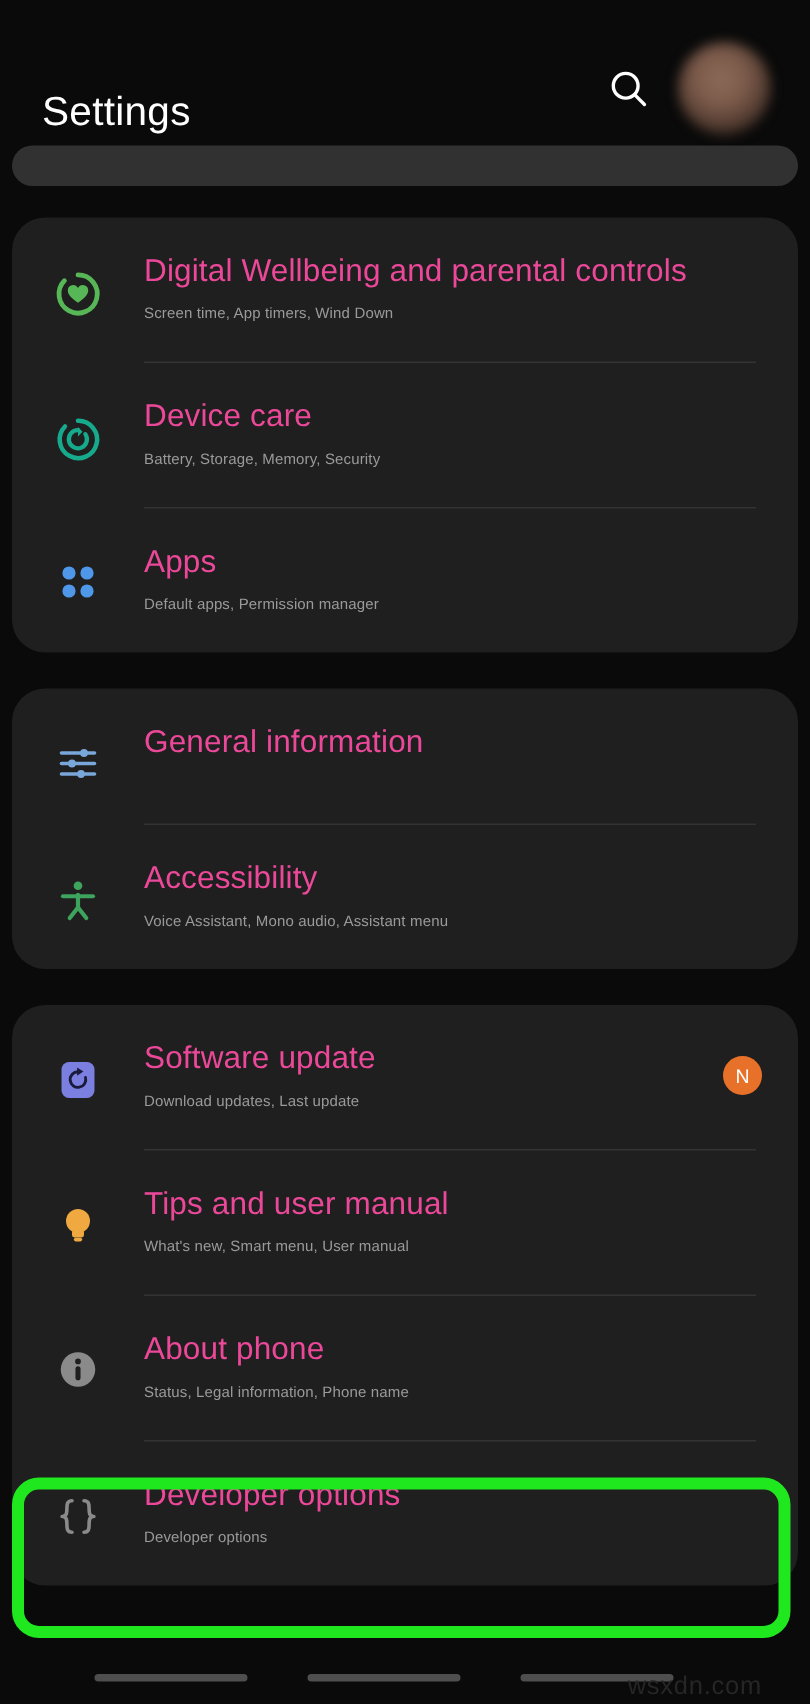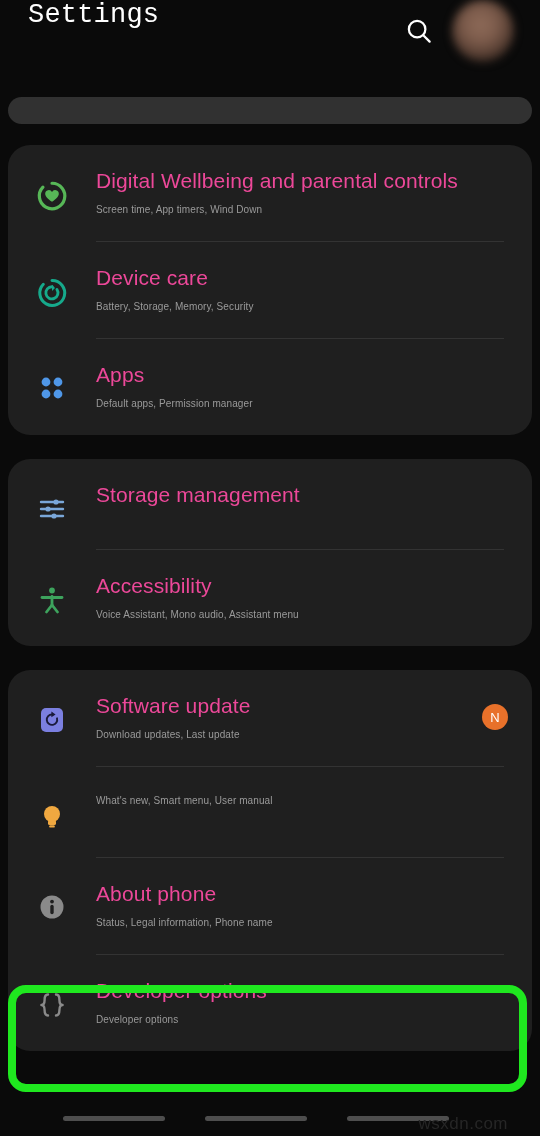--- a/index.html
+++ b/index.html
@@ -9,24 +9,23 @@
     font-family:"Liberation Sans", sans-serif;
     color:#ffffff;
     overflow:hidden;
     position:relative;
   }
 
   
   .header {
     height:90px;
     display:flex;
-    align-items:flex-start;
+    align-items:flex-end;
     padding:0 26px 0 28px;
     position:relative;
-    font-family:Liberation Mono, monospace;
   }
   .header-title {
     font-size:27px;
     font-weight:400;
     letter-spacing:0.2px;
     color:#ffffff;
     flex:1;
   }
   .header-actions { display:flex; align-items:center; gap:18px; }
   .search-icon { width:30px; height:30px; display:block; }
@@ -219,21 +218,21 @@
       <svg class="ic" width="32" height="32" viewBox="0 0 32 32" fill="none" stroke="#7aa7d9" stroke-width="2.4" stroke-linecap="round">
         <line x1="5" y1="9" x2="27" y2="9"></line>
         <line x1="5" y1="16" x2="27" y2="16"></line>
         <line x1="5" y1="23" x2="27" y2="23"></line>
         <circle cx="20" cy="9" r="2.6" fill="#7aa7d9" stroke="none"></circle>
         <circle cx="12" cy="16" r="2.6" fill="#7aa7d9" stroke="none"></circle>
         <circle cx="18" cy="23" r="2.6" fill="#7aa7d9" stroke="none"></circle>
       </svg>
     </div>
     <div class="row-text">
-      <div class="row-title">Storage management</div>
+      <div class="row-title">General information</div>
     </div>
   </div>
 
   <div class="divider"></div>
 
   <div class="row">
     <div class="row-icon">
       <svg class="ic" width="32" height="32" viewBox="0 0 32 32" fill="none" stroke="#3da35d" stroke-width="2.8" stroke-linecap="round">
         <circle cx="16" cy="6.5" r="2.9" fill="#3da35d" stroke="none"></circle>
         <line x1="6" y1="13.5" x2="26" y2="13.5"></line>
@@ -270,20 +269,21 @@
 
   <div class="row">
     <div class="row-icon">
       <svg class="ic" width="28" height="32" viewBox="0 0 28 32">
         <circle cx="14" cy="13" r="8" fill="#f0a840"></circle>
         <rect x="10" y="19" width="8" height="5" rx="1.6" fill="#f0a840"></rect>
         <rect x="11.2" y="24.2" width="5.6" height="2.4" rx="1.2" fill="#f0a840"></rect>
       </svg>
     </div>
     <div class="row-text">
+      <div class="row-title">Tips and user manual</div>
       <div class="row-sub">What's new, Smart menu, User manual</div>
     </div>
   </div>
 
   <div class="divider"></div>
 
   <div class="row">
     <div class="row-icon">
       <svg class="ic" width="30" height="30" viewBox="0 0 30 30">
         <circle cx="15" cy="15" r="11.5" fill="#8a8a8a"></circle>

